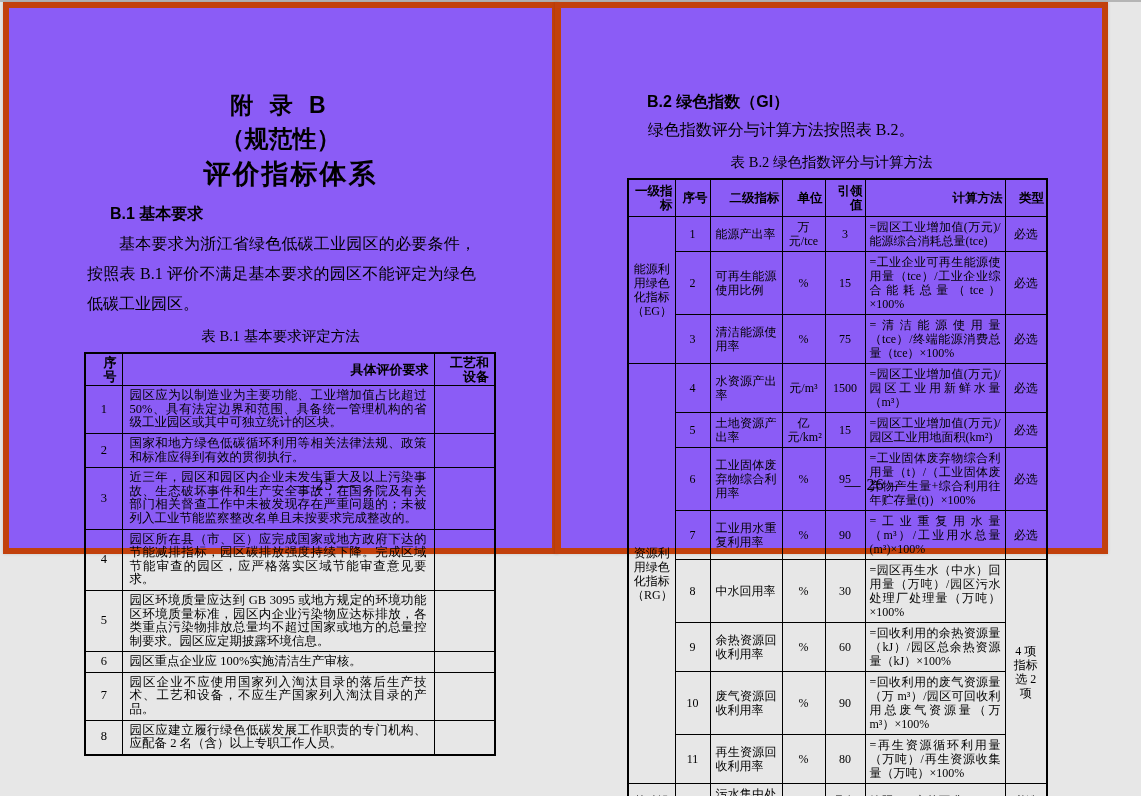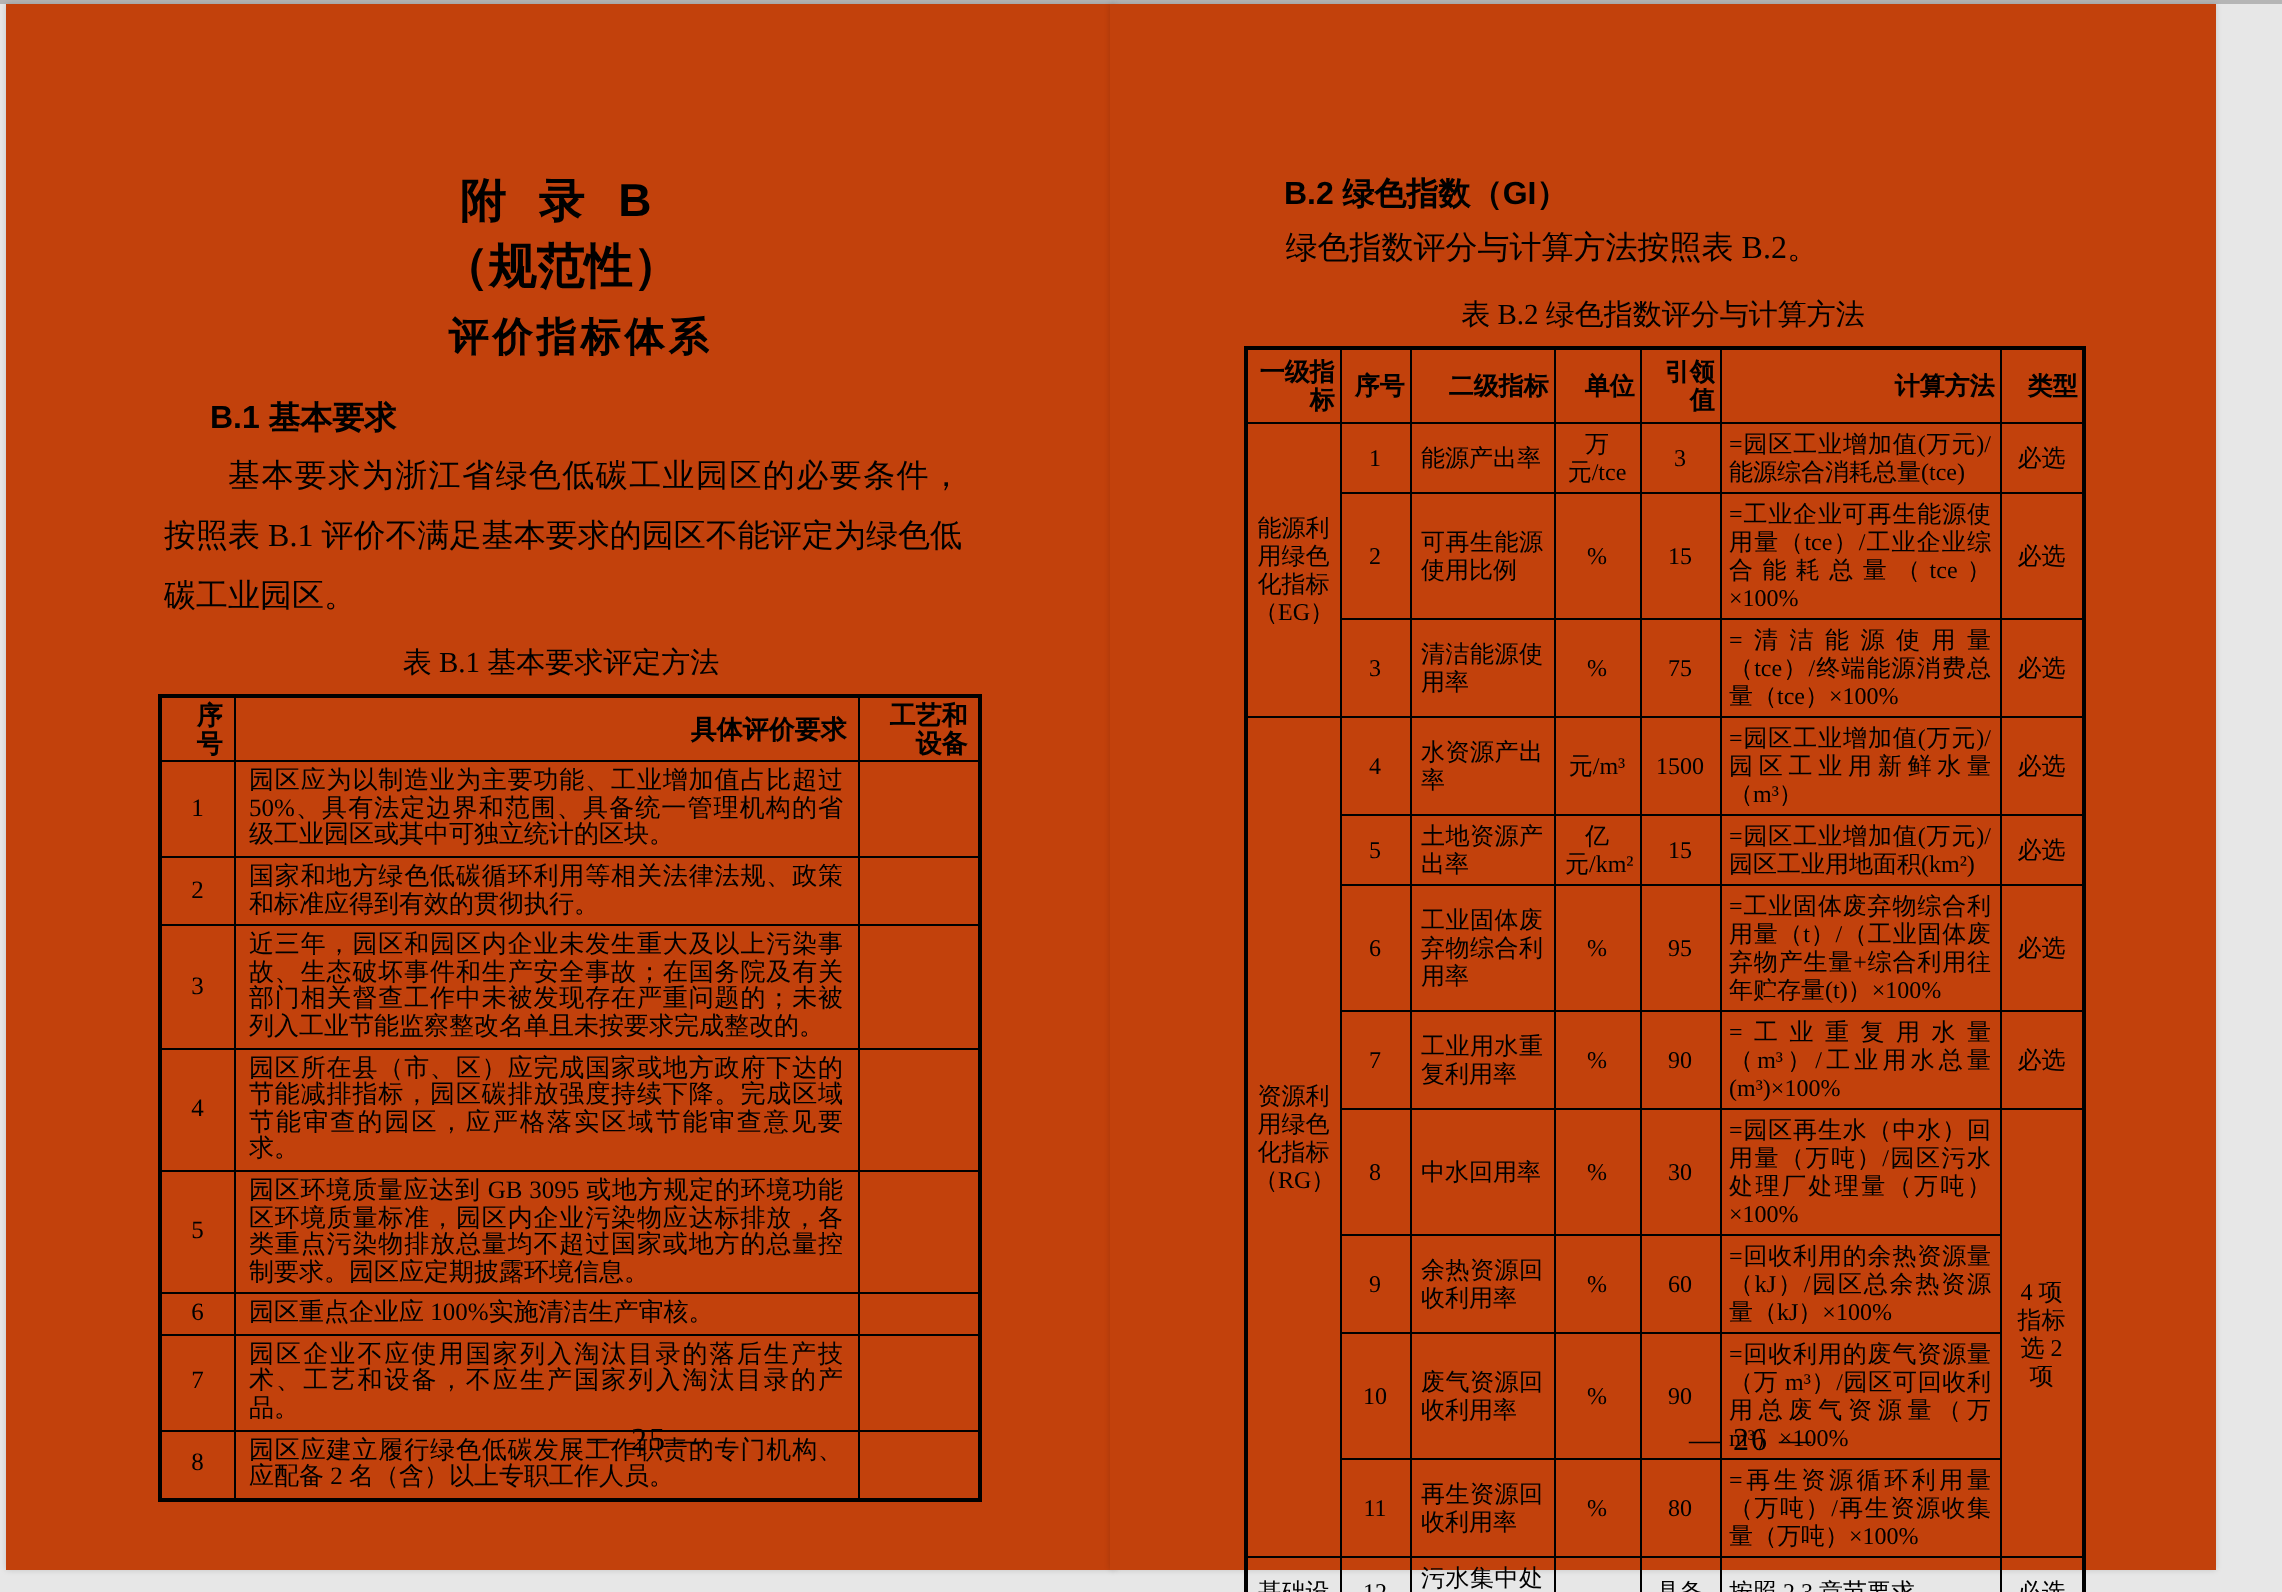--- a/index.html
+++ b/index.html
@@ -4,31 +4,31 @@
 <style>
   html,body{margin:0;padding:0;}
   body{
     width:1141px;height:796px;position:relative;
     background:#e7e7e7;
     font-family:"Liberation Serif","DejaVu Serif",serif;
     color:#000;overflow:hidden;
   }
   body::before{content:"";position:absolute;left:0;top:0;width:1141px;height:2px;background:#b5b5b5;}
   .page{
-    position:absolute;top:2px;height:783px;background:#c2410c;
-    border:1px solid #c2410c;box-sizing:border-box;
+    position:absolute;top:2px;height:552px;background:#8b5cf6;
+    border:6px solid #c2410c;box-sizing:border-box;
     box-shadow:0 0 3px rgba(0,0,0,.15);
   }
   .page-left{left:3px;width:555px;}
   .page-right{left:555px;width:553px;}
 
   .title-block{margin-top:80px;text-align:center;font-family:"Liberation Sans","DejaVu Sans",sans-serif;font-weight:bold;}
   .title-line1{font-size:23px;line-height:34px;letter-spacing:5px;}
   .title-line2{font-size:24px;line-height:34px;}
-  .title-line3{font-size:20px;line-height:36px;letter-spacing:2px;padding-left:20px;}
+  .title-line3{font-size:27px;line-height:36px;letter-spacing:2px;padding-left:20px;}
 
   .sec-heading{font-family:"Liberation Sans","DejaVu Sans",sans-serif;font-weight:bold;font-size:16px;}
   .left-b1-heading{margin:12px 0 0 101px;}
   .para{font-size:16px;line-height:30px;text-align:justify;text-indent:2em;}
   .left-para{margin:4px 76px 0 78px;}
   .tbl-caption{text-align:center;font-size:14.5px;margin-top:8px;}
 
   table{border-collapse:collapse;table-layout:fixed;}
   table,td,th{border:1px solid #000;}
   table{border-width:2px;}

